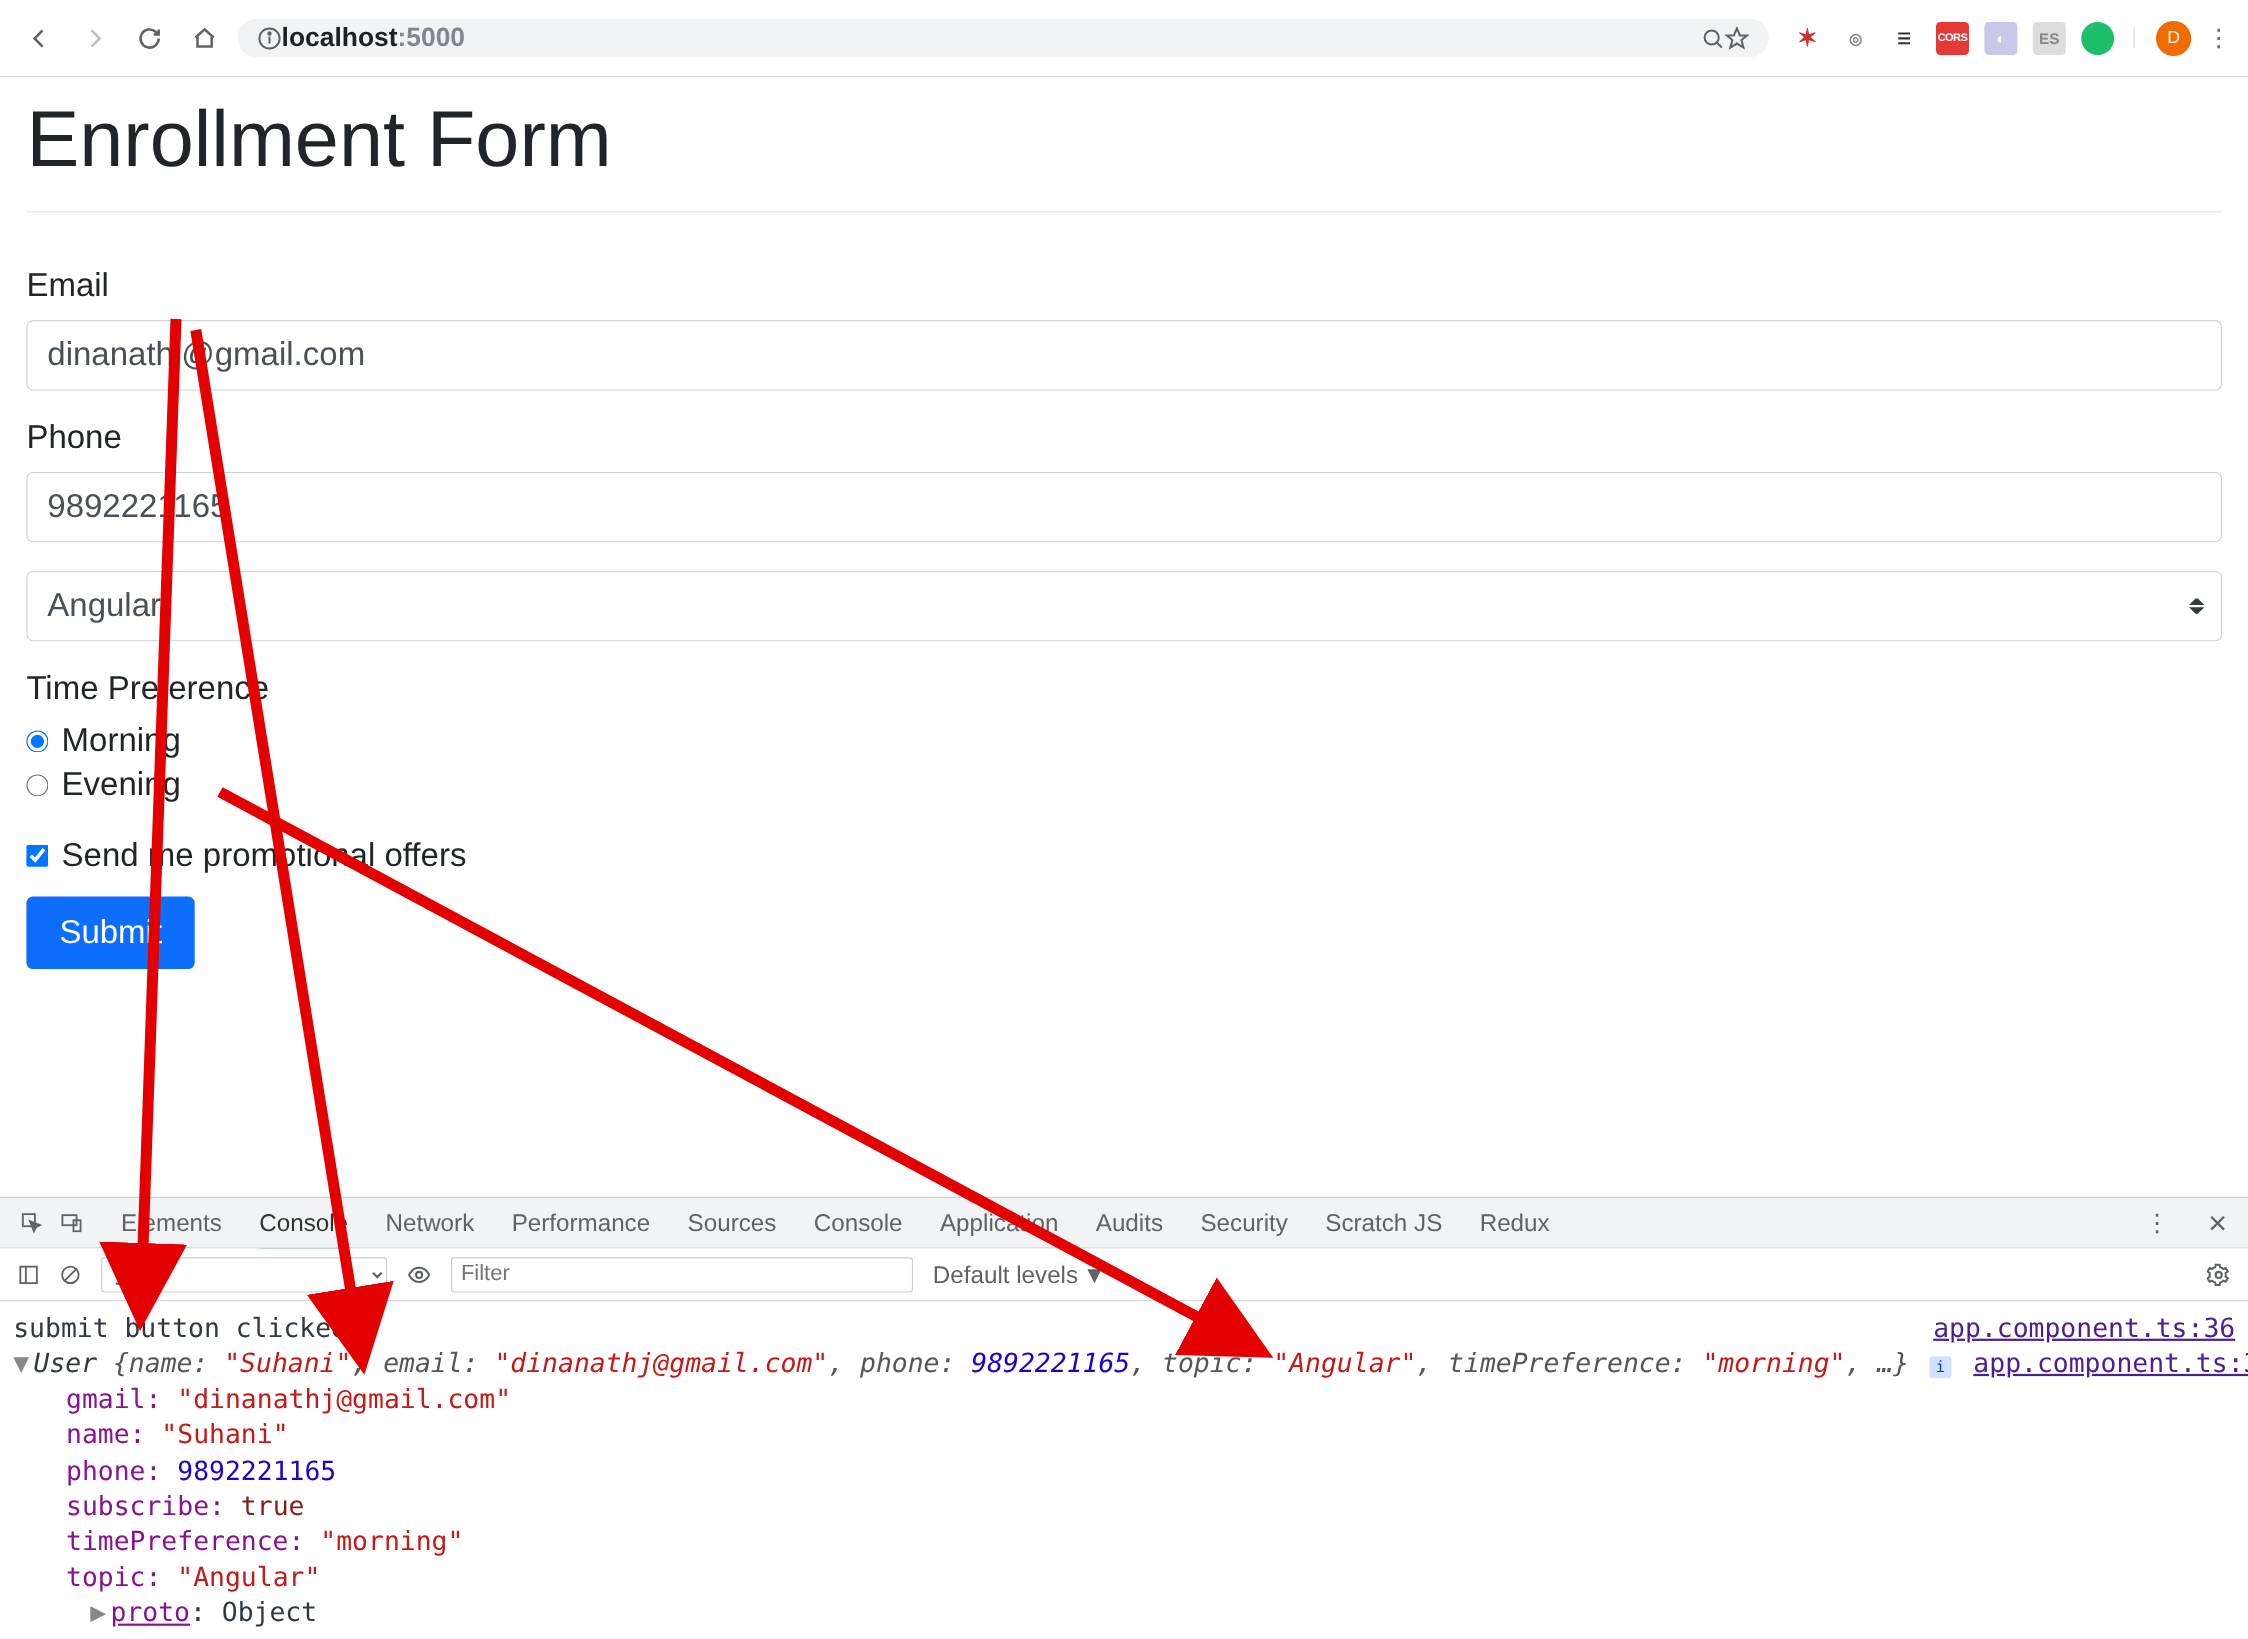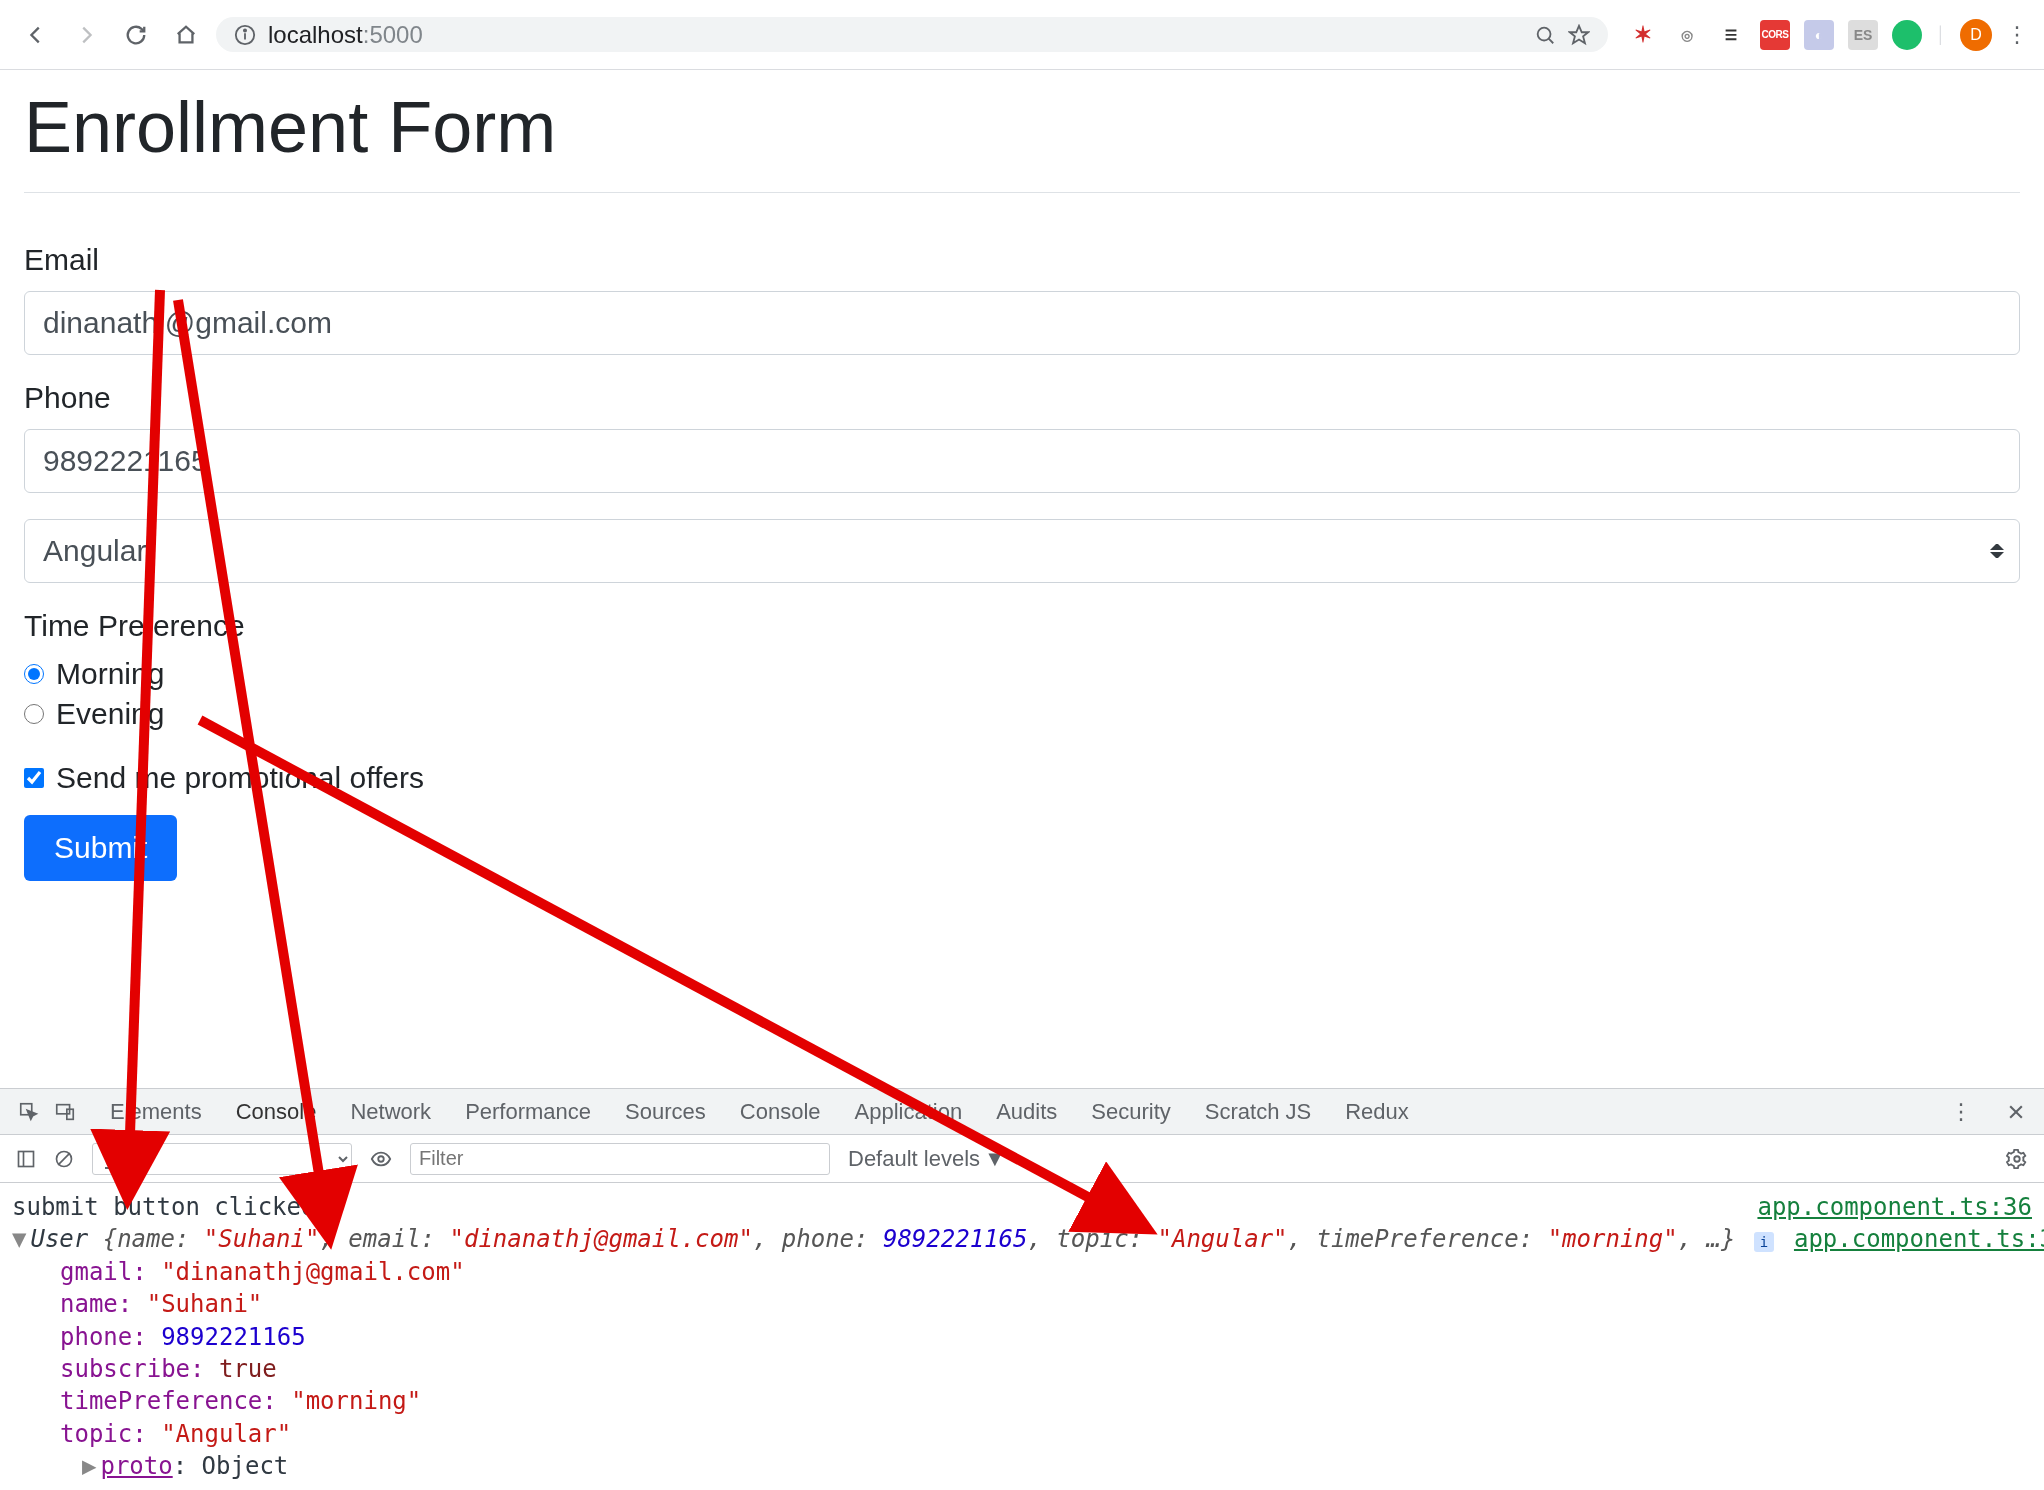--- a/index.html
+++ b/index.html
@@ -33,23 +33,23 @@
   }
   .nav-btn.disabled { opacity: .4; }
   .omnibox {
     flex: 1;
     height: 35px;
     background: #f1f3f4;
     border-radius: 23px;
     display: flex;
     align-items: center;
     padding: 0 18px;
-    gap: 12px;
     font-size: 24px;
     color: #202124;
+    font-weight: bold;
   }
   .omnibox .url-display { flex: 1; }
   .url-display .port { color: #80868b; }
   .toolbar-icons { display: flex; align-items: center; gap: 14px; margin-left: 10px; }
   .ext-icon {
     width: 30px; height: 30px; border-radius: 4px;
     display:flex;align-items:center;justify-content:center;
     font-size: 14px; font-weight: bold; color:#fff;
   }
   .ext-cors { background:#e53935; font-size:10px; letter-spacing:-0.5px;}
@@ -138,21 +138,21 @@
   .dt-toolbar select.ctx{width:260px;text-decoration:underline;}
   .dt-toolbar input.filter{width:420px;}
   .dt-toolbar .levels{display:flex;align-items:center;gap:4px;}
 
   .dt-console {
     flex:1;background:#fff;padding:8px 12px;font-size:24px;line-height:1.35;
     color:#303942;overflow:hidden;
   }
   .log-line { display:flex; }
   .log-line .msg{flex:1;white-space:pre;}
-  .log-line .src{color:#15803d;text-decoration:underline;margin-left:20px;}
+  .log-line .src{color:#4c1d95;text-decoration:underline;margin-left:20px;}
   .expander{color:#888;margin-right:4px;}
   .ital{font-style:italic;}
   .jkey{color:#881391;}
   .jstr{color:#c41a16;}
   .jnum{color:#1c00cf;}
   .jbool{color:#7f1d1d;}
   .jgray{color:#565656;}
   .ibadge{display:inline-block;width:20px;height:20px;border-radius:3px;background:#cfe2ff;color:#084298;font-size:14px;line-height:20px;text-align:center;margin-left:4px;}
   .indent1{padding-left:48px;}
   .indent2{padding-left:70px;}

